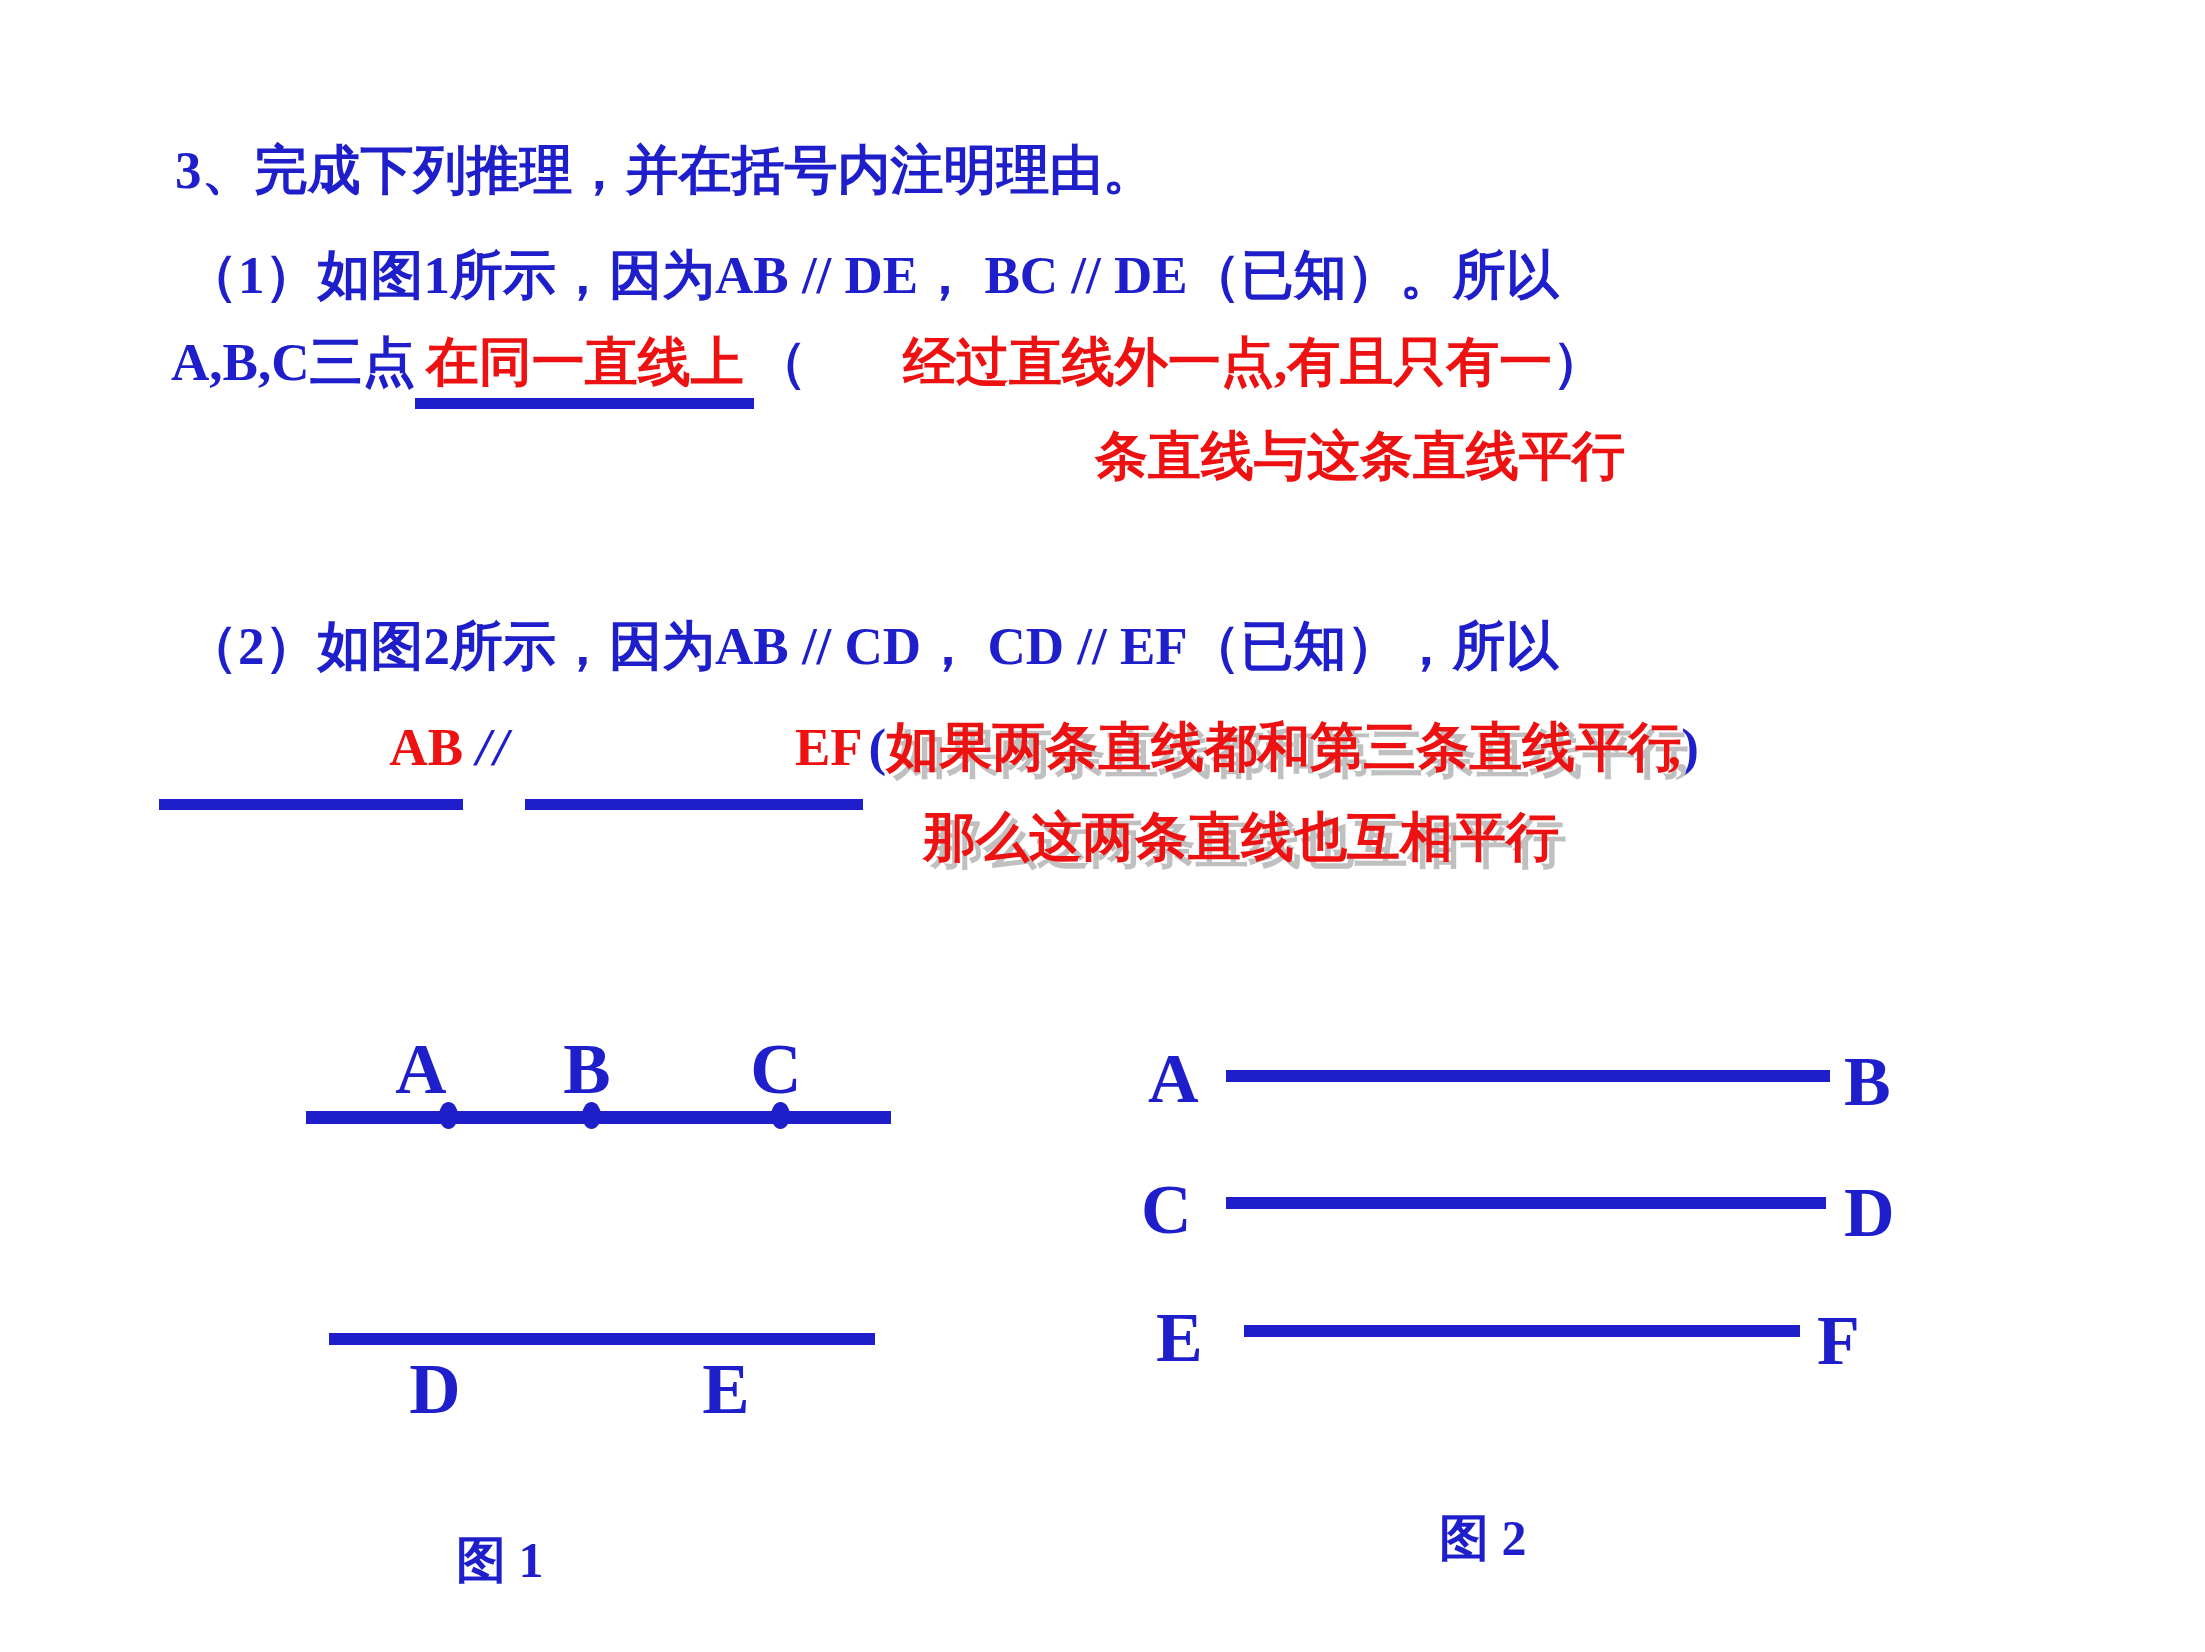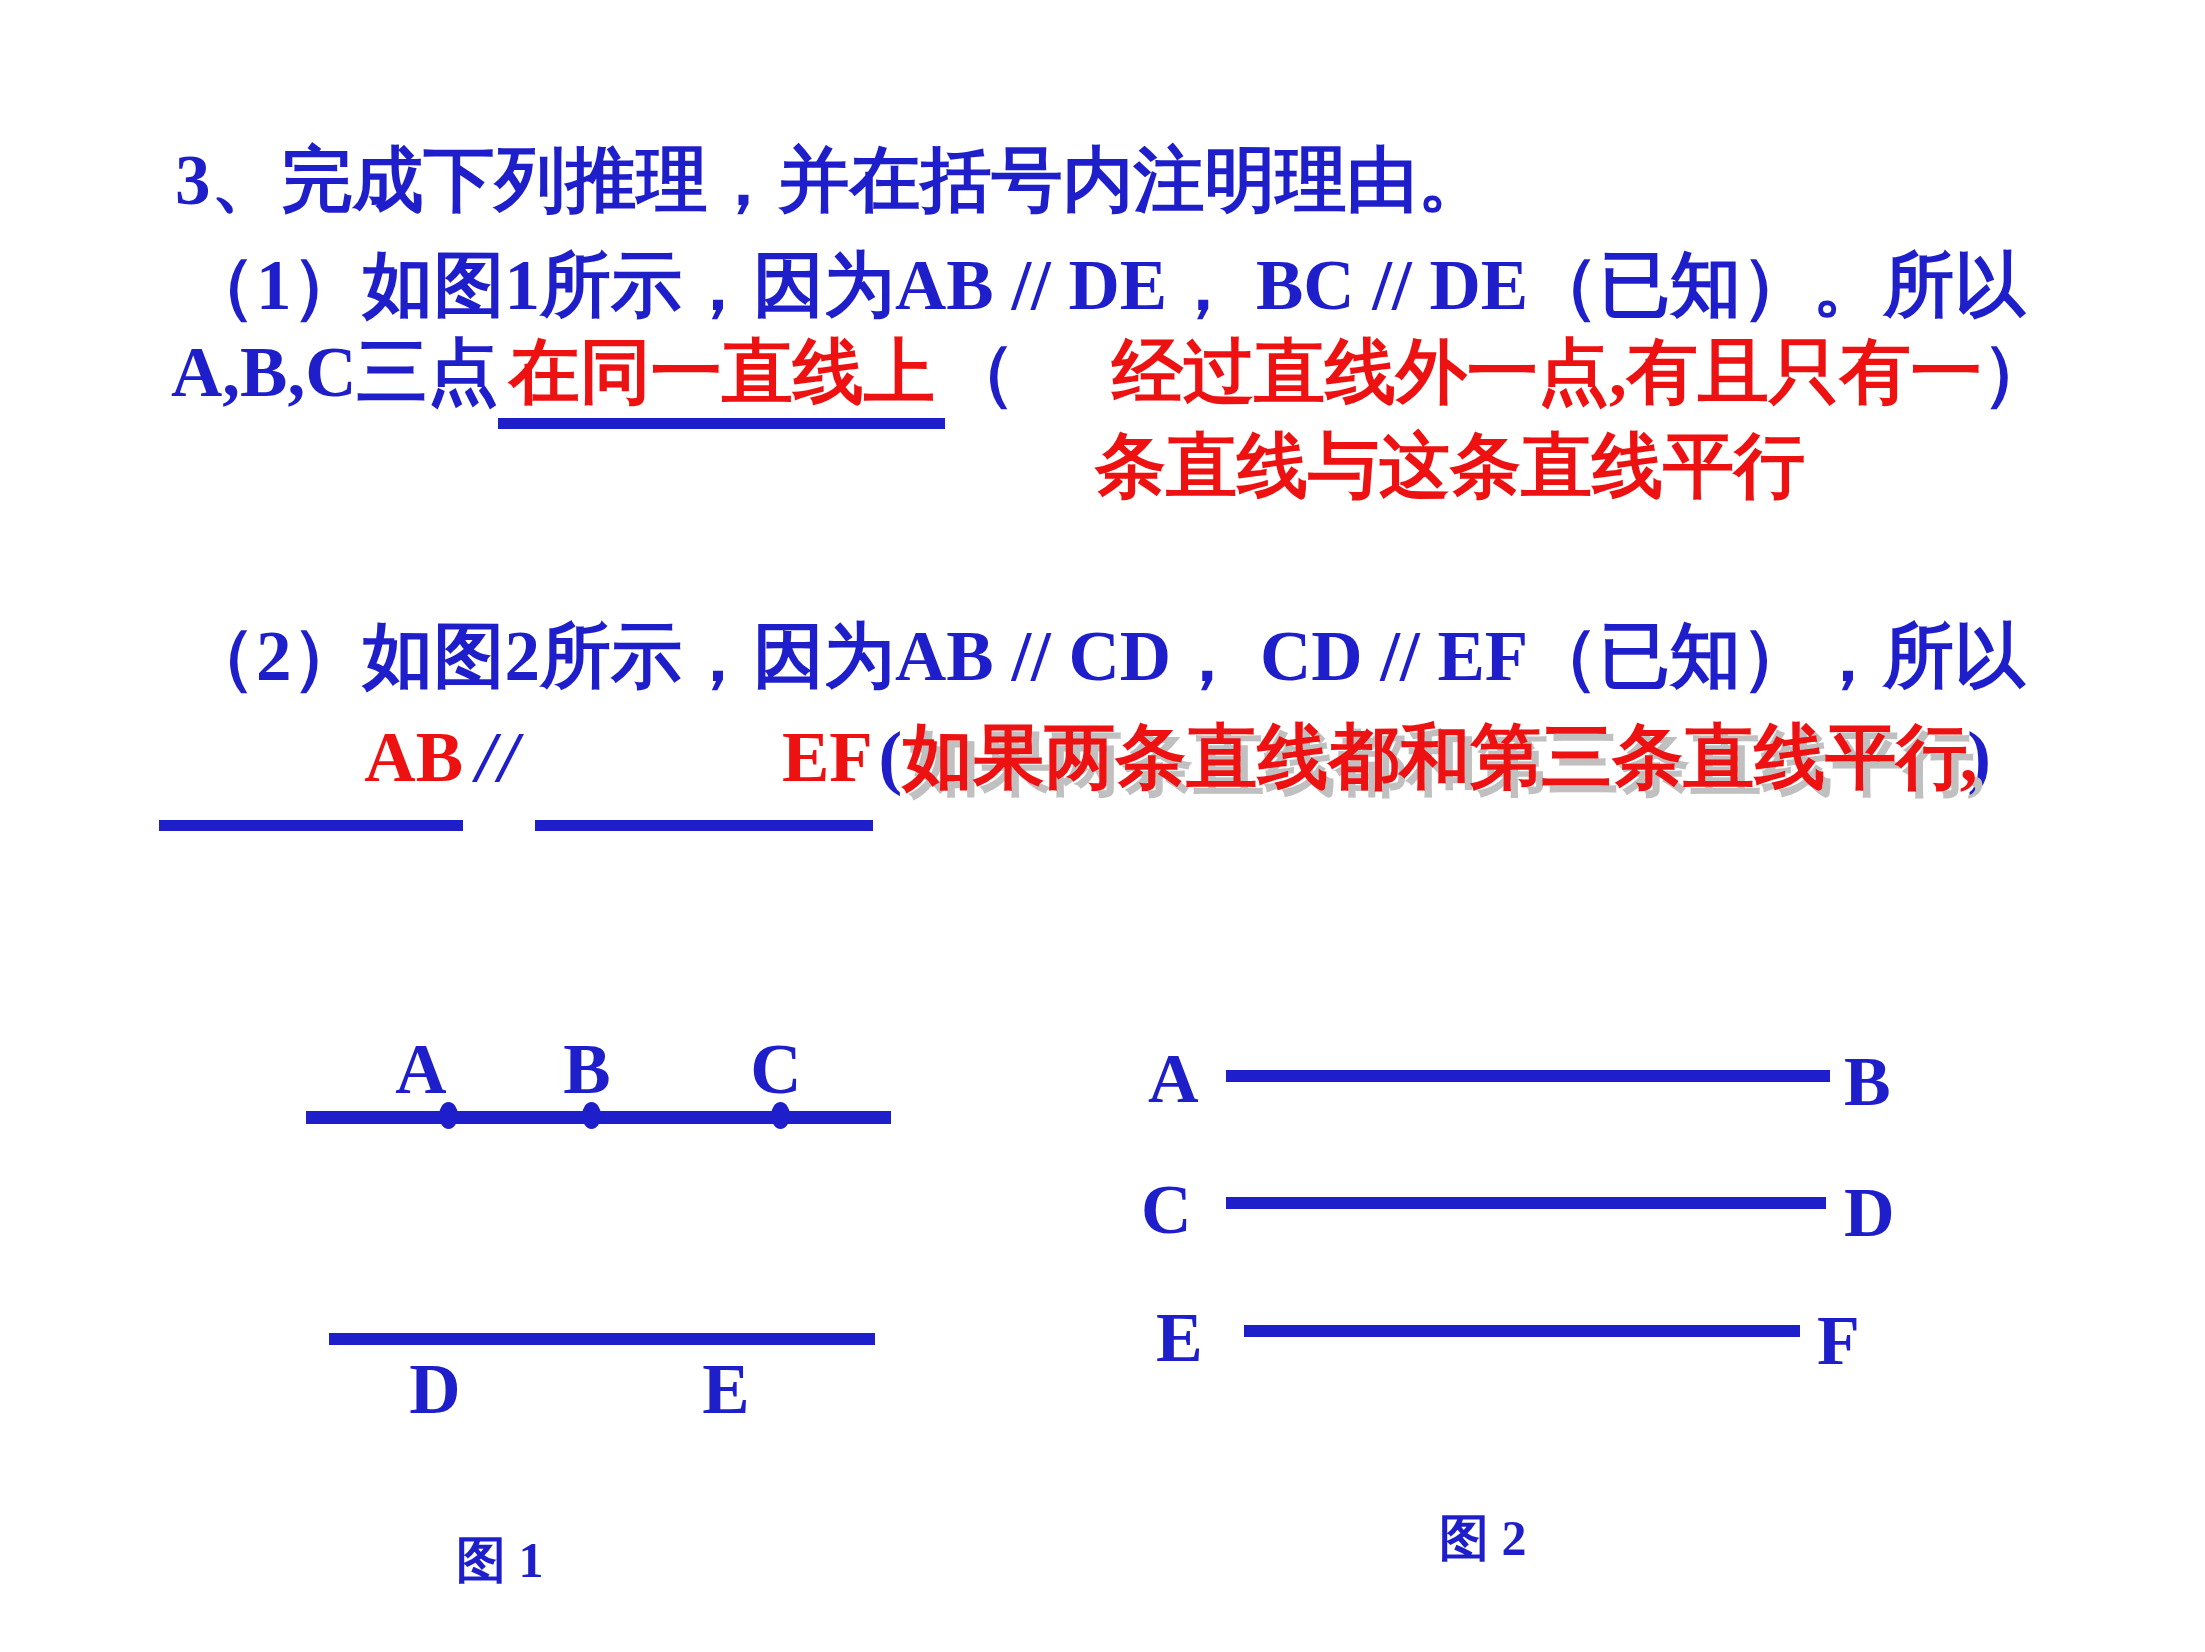--- a/index.html
+++ b/index.html
@@ -10,21 +10,21 @@
   }
   html,body{margin:0;padding:0;background:var(--bg);}
   #slide{
     position:relative;
     width:2205px;height:1652px;
     background:var(--bg);
     overflow:hidden;
     font-family:"Liberation Serif","DejaVu Serif",serif;
     font-weight:bold;
   }
-  .t{position:absolute;font-size:71px;line-height:1.15;white-space:nowrap;}
+  .t{position:absolute;font-size:53px;line-height:1.15;white-space:nowrap;}
   .blue{color:var(--blue);}
   .red{color:var(--red);}
   .shadowed{text-shadow:7.4px 7.4px 0 var(--shadow);}
   .ul-answer{
     border-bottom:11.8px solid var(--blue);
     padding:0 10.3px 7.4px 10.3px;
   }
   .blank{
     display:inline-block;
     border-bottom:11.8px solid var(--blue);
@@ -55,20 +55,21 @@
   <div class="t" style="left:171px;top:332px;">
     <span class="blue">A,B,C三点</span><span class="red ul-answer">在同一直线上</span><span class="blue">（</span><span class="red" style="margin-left:96px;">经过直线外一点,有且只有一</span><span class="blue">）</span>
   </div>
 
   <div class="t blue" style="left:185px;top:616px;">（2）如图2所示，因为AB // CD， CD // EF（已知），所以</div>
 
   <div class="t" style="left:159px;top:717px;">
     <span class="blank" style="width:304px;"><span class="red">AB</span></span><span class="blue par" style="margin:0 13.2px;">//</span><span class="blank" style="width:338px;"><span class="red">EF</span></span><span class="blue" style="margin-left:5.9px;">(</span><span class="red shadowed">如果两条直线都和第三条直线平行</span><span class="blue">)</span><span class="red shadowed" style="margin-left:-31px;">,</span>
   </div>
 
+  <div class="t red shadowed" style="left:923px;top:807px;">那么这两条直线也互相平行</div>
 
   <div>
     <div class="flabel center" style="left:421px;top:1034px;">A</div>
     <div class="flabel center" style="left:587px;top:1034px;">B</div>
     <div class="flabel center" style="left:776px;top:1034px;">C</div>
 
     <div class="hline" style="left:306px;top:1111px;width:585px;height:13.2px;"></div>
 
     <div class="dot" style="left:439px;top:1102px;width:19px;height:26.5px;"></div>
     <div class="dot" style="left:582px;top:1102px;width:19px;height:26.5px;"></div>

